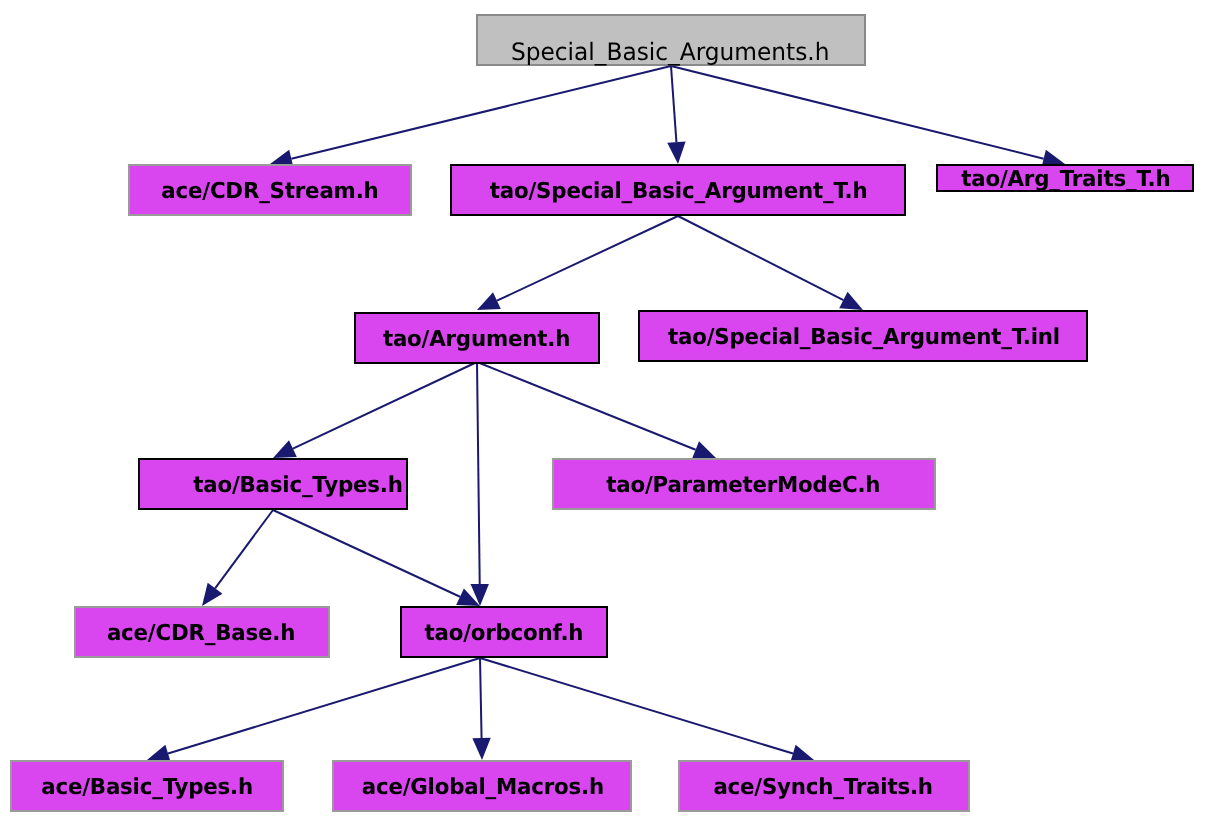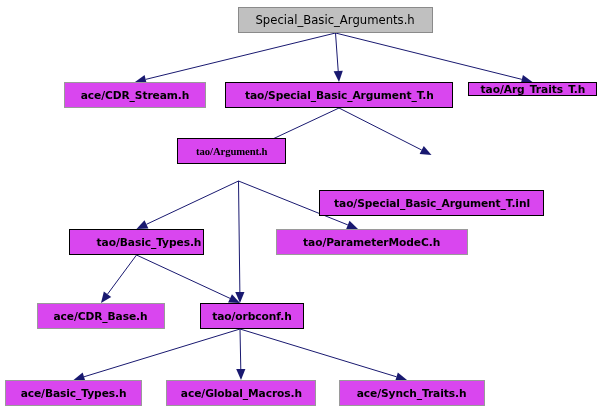--- a/index.html
+++ b/index.html
@@ -41,20 +41,21 @@
   }
   .node.gray-border {
     border: 1px solid #9a9a9a;
   }
   .node.root {
     background: #c0c0c0;
     border: 1px solid #8a8a8a;
     font-weight: normal;
     font-size: 12px;
     letter-spacing: 0px;
+    align-items: flex-end;
   }
   .node-label {
     display: block;
     line-height: 1;
     transform: scaleX(0.97);
   }
 </style>
 </head>
 <body>
 
@@ -121,24 +122,24 @@
       </div>
       <div class="node gray-border" style="left: 64px; top: 82px; width: 142px; height: 26px;">
         <span class="node-label">ace/CDR_Stream.h</span>
       </div>
       <div class="node" style="left: 225px; top: 82px; width: 228px; height: 26px;">
         <span class="node-label">tao/Special_Basic_Argument_T.h</span>
       </div>
       <div class="node" style="left: 468px; top: 82px; width: 129px; height: 14px;">
         <span class="node-label">tao/Arg_Traits_T.h</span>
       </div>
-      <div class="node" style="left: 177px; top: 138px; width: 109px; height: 26px; font-family: Liberation Serif, serif;">
+      <div class="node" style="left: 177px; top: 156px; width: 123px; height: 26px;">
         <span class="node-label">tao/Argument.h</span>
       </div>
-      <div class="node" style="left: 319px; top: 155px; width: 225px; height: 26px; margin-top: 35px;">
+      <div class="node" style="left: 319px; top: 155px; width: 225px; height: 26px;">
         <span class="node-label">tao/Special_Basic_Argument_T.inl</span>
       </div>
       <div class="node" style="left: 69px; top: 229px; width: 135px; height: 26px; padding-left: 24px;">
         <span class="node-label">tao/Basic_Types.h</span>
       </div>
       <div class="node gray-border" style="left: 276px; top: 229px; width: 192px; height: 26px;">
         <span class="node-label">tao/ParameterModeC.h</span>
       </div>
       <div class="node gray-border" style="left: 37px; top: 303px; width: 128px; height: 26px;">
         <span class="node-label">ace/CDR_Base.h</span>

